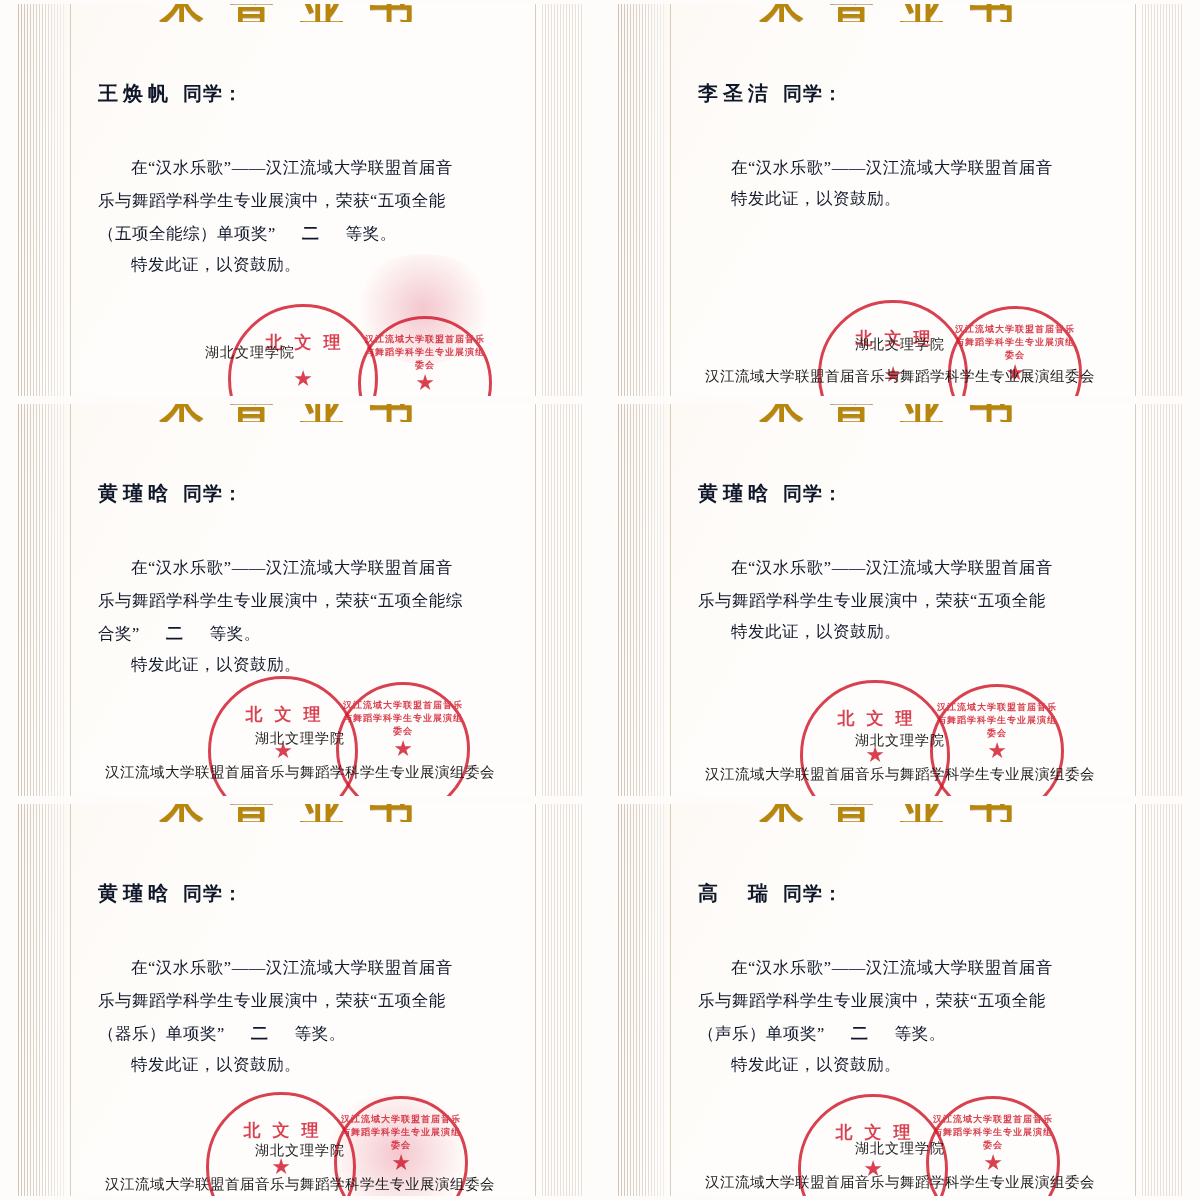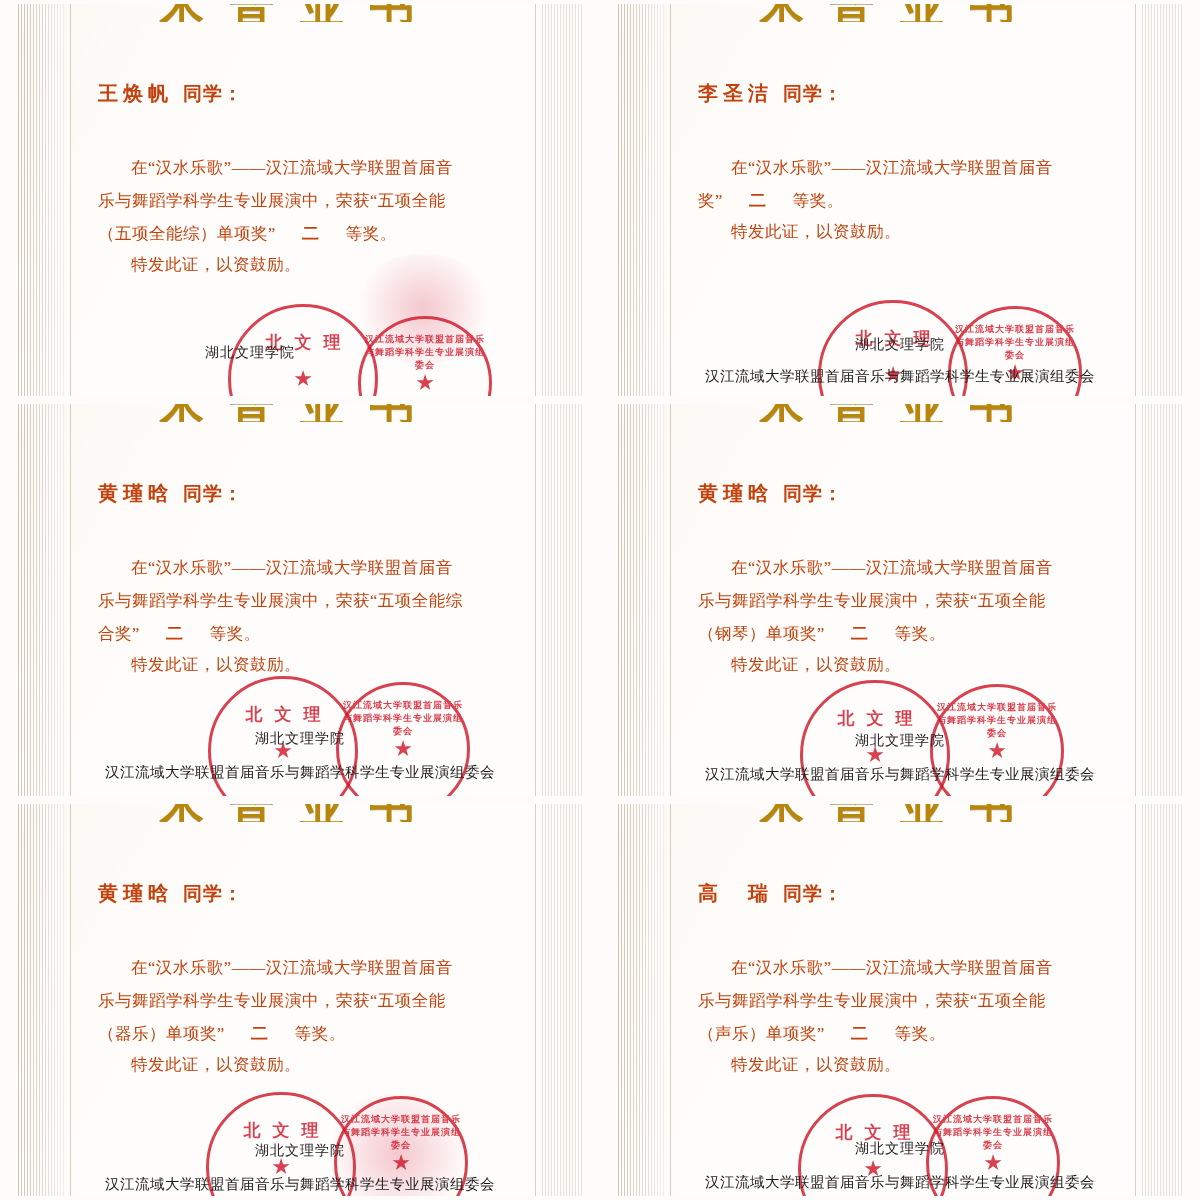--- a/index.html
+++ b/index.html
@@ -104,21 +104,21 @@
     font-family: "Liberation Serif", "DejaVu Serif", serif;
     overflow: hidden;
     height: 44px;
   }
 
   .body {
     position: absolute;
     left: 80px;
     right: 72px;
     top: 76px;
-    color: #c2410c;
+    color: #0f172a;
   }
 
   .recipient {
     font-size: 19px;
     font-weight: bold;
     letter-spacing: 2px;
     margin-bottom: 22px;
     white-space: nowrap;
   }
   .recipient .name {
@@ -279,23 +279,20 @@
       <div class="stripes-right"></div>
       <div class="frame-line"></div>
       <div class="title-crop">术音业书</div>
 
       <div class="body">
         <div class="recipient">
           <span class="name">李圣洁</span><span class="suffix">同学：</span>
         </div>
         <div class="para">
           <div class="indent">在“汉水乐歌”——汉江流域大学联盟首届音</div>
-          <div>
-            <span>奖”</span><span class="inline-rank">二</span><span>等奖。</span>
-          </div>
         </div>
         <div class="para2">特发此证，以资鼓励。</div>
       </div>
 
       <div class="seal seal-org" style="left:200px; top:296px;">
         <div class="seal-chars">北文理</div>
         <div class="star">★</div>
       </div>
       <div class="seal seal-cmte" style="left:330px; top:302px;">
         <div class="seal-chars" style="font-size:9px; letter-spacing:1px; text-indent:0; top:14px;">汉江流域大学联盟首届音乐与舞蹈学科学生专业展演组委会</div>
@@ -351,23 +348,20 @@
       <div class="frame-line"></div>
       <div class="title-crop">术音业书</div>
 
       <div class="body">
         <div class="recipient">
           <span class="name">黄瑾晗</span><span class="suffix">同学：</span>
         </div>
         <div class="para">
           <div class="indent">在“汉水乐歌”——汉江流域大学联盟首届音</div>
           <div>乐与舞蹈学科学生专业展演中，荣获“五项全能</div>
-          <div>
-            <span>（钢琴）单项奖”</span><span class="inline-rank">二</span><span>等奖。</span>
-          </div>
         </div>
         <div class="para2">特发此证，以资鼓励。</div>
       </div>
 
       <div class="seal seal-org" style="left:182px; top:276px;">
         <div class="seal-chars">北文理</div>
         <div class="star">★</div>
       </div>
       <div class="seal seal-cmte" style="left:312px; top:280px;">
         <div class="seal-chars" style="font-size:9px; letter-spacing:1px; text-indent:0; top:14px;">汉江流域大学联盟首届音乐与舞蹈学科学生专业展演组委会</div>

